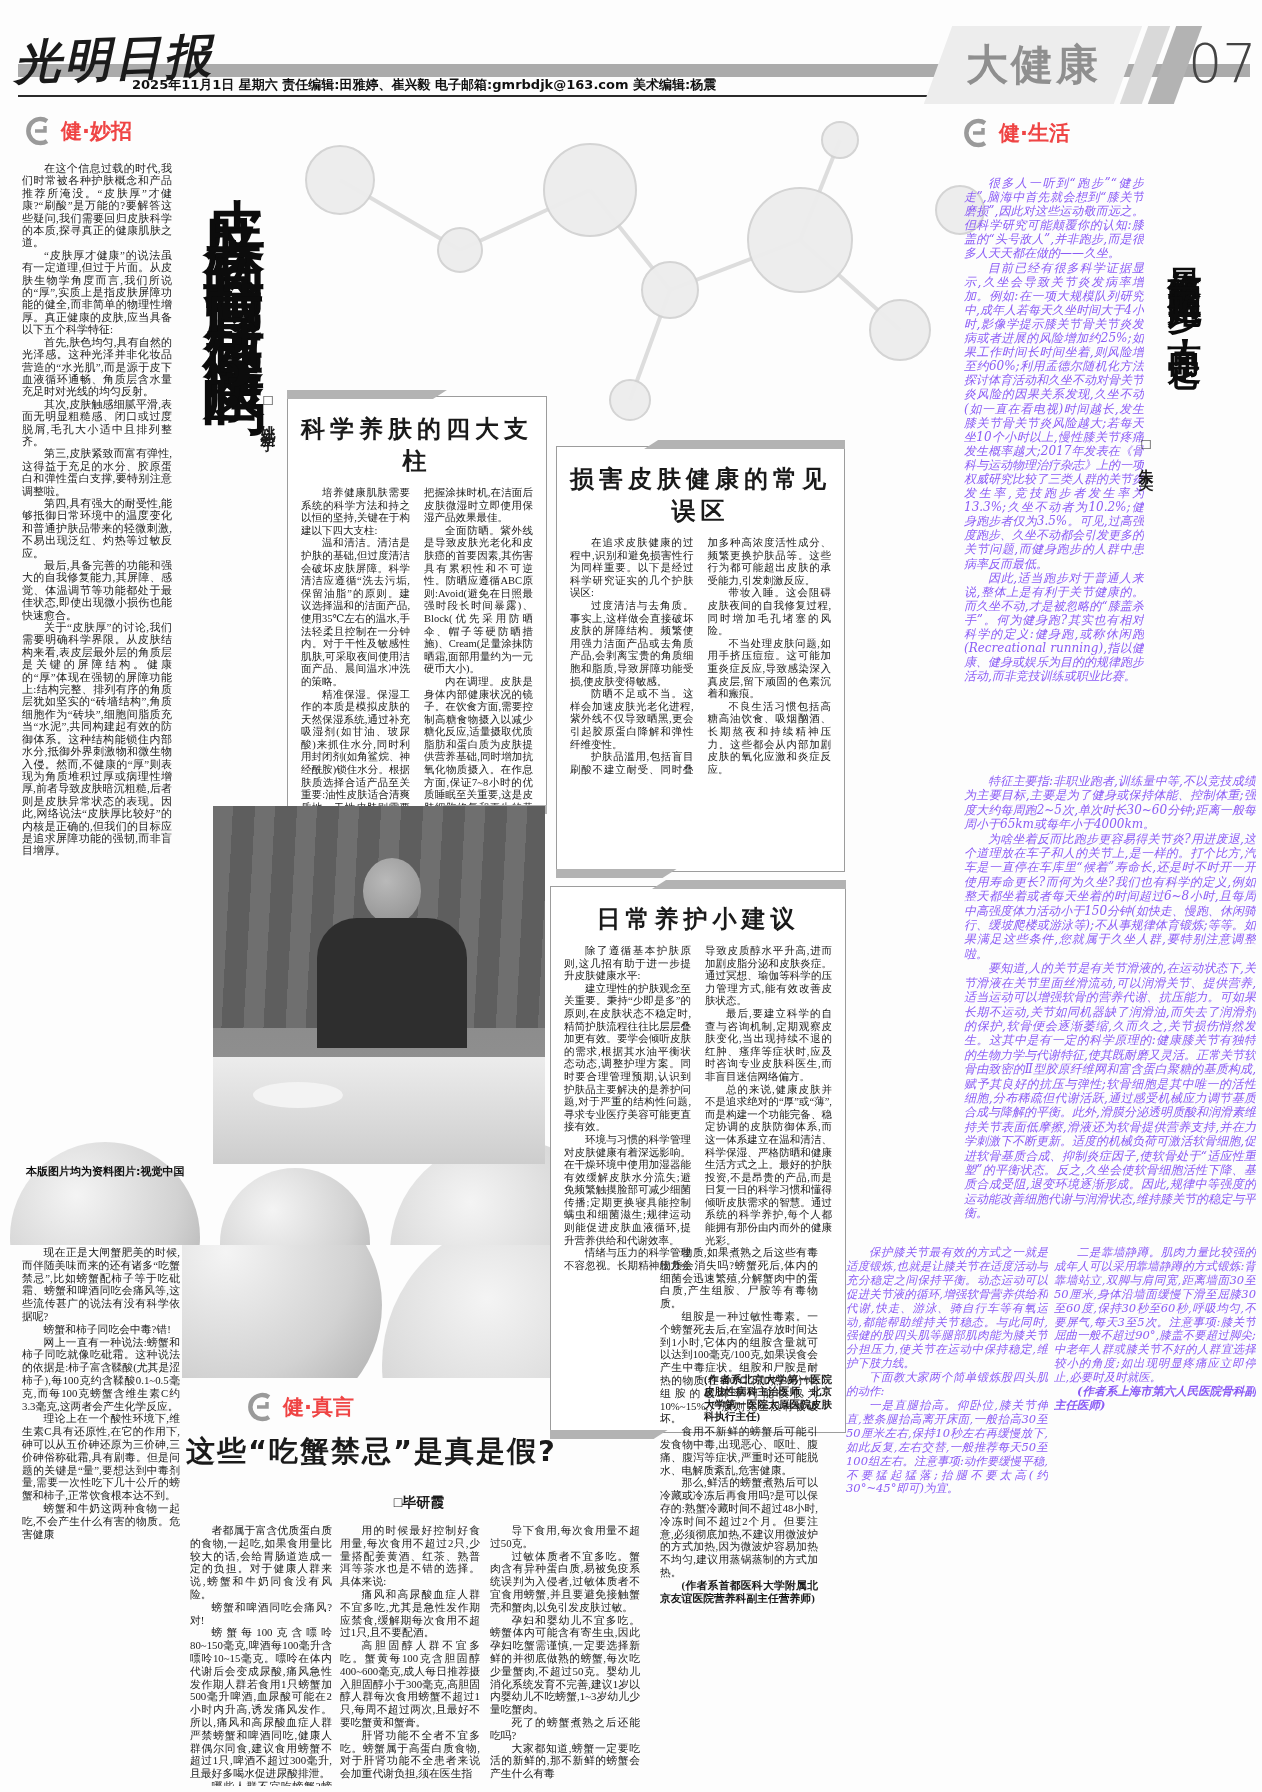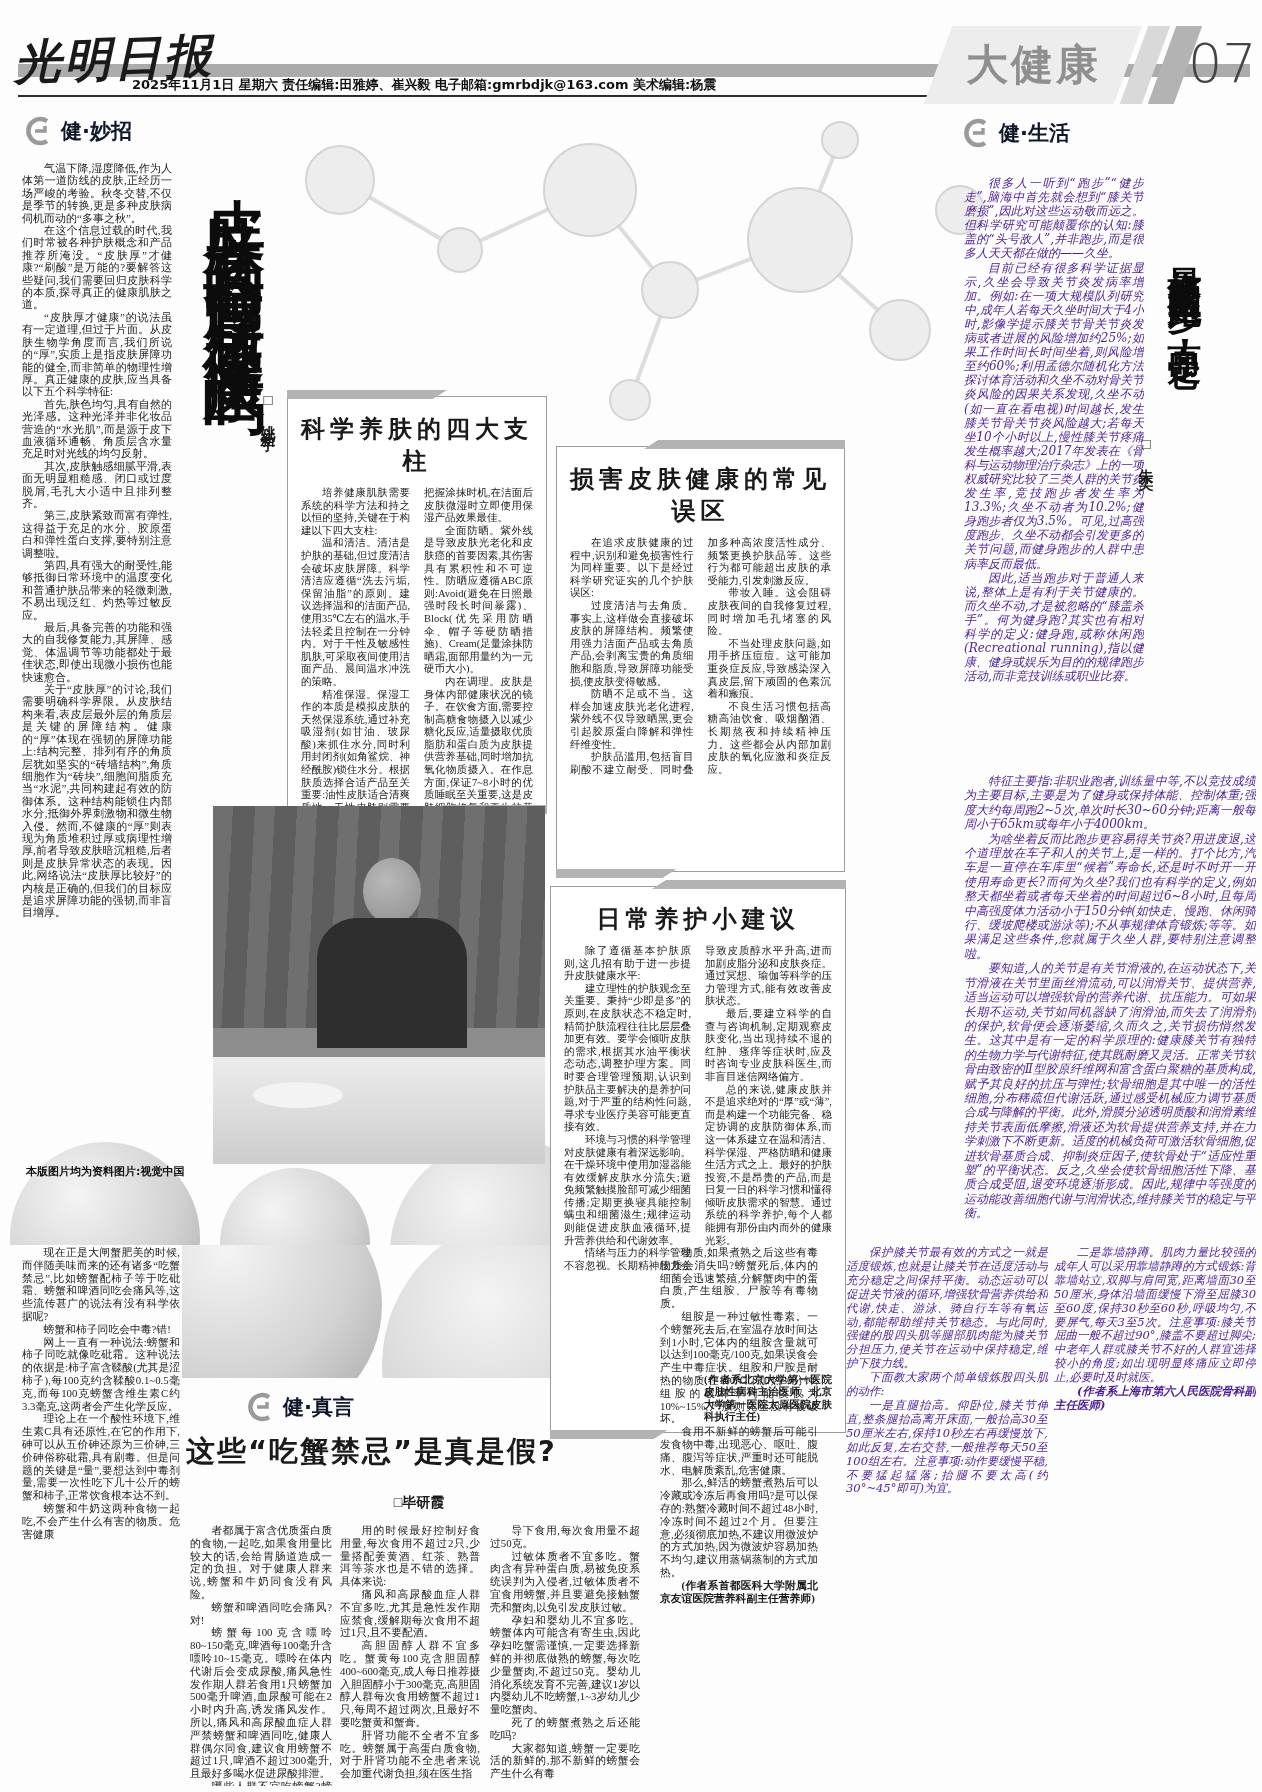--- a/index.html
+++ b/index.html
@@ -23,21 +23,21 @@
           font-size:54px;color:#444;z-index:2;}
   
   .molecules{position:absolute;left:200px;top:100px;z-index:0;}
   .spheres{position:absolute;overflow:hidden;z-index:1;}
   .sphere{position:absolute;border-radius:50%;
           background:radial-gradient(circle at 35% 28%,#f4f4f4,#d2d2d2 55%,#a8a8a8 95%);}
   .photo-caption{position:absolute;left:26px;top:1164px;width:170px;font-family:"DejaVu Sans",sans-serif;
                  font-weight:bold;font-size:11px;color:#111;z-index:4;}
   
   .badge{position:absolute;display:flex;align-items:center;gap:7px;z-index:4;
-         font-family:"DejaVu Sans",sans-serif;font-weight:900;font-size:21px;color:#0f172a;}
+         font-family:"DejaVu Sans",sans-serif;font-weight:900;font-size:21px;color:#ef4444;}
   .badge svg{display:block;}
   
   .tblock{position:absolute;overflow:hidden;text-align:justify;z-index:3;}
   .para{margin:0;text-indent:2em;}
   .hints-body{left:22px;top:162px;width:150px;height:922px;font-size:11px;line-height:12.4px;}
   
   .vhead{position:absolute;writing-mode:vertical-rl;text-orientation:upright;z-index:4;
          font-family:"DejaVu Serif",serif;font-weight:900;color:#0c0c0c;}
   .main-vhead{left:192px;top:148px;height:1030px;font-size:62px;letter-spacing:20px;}
   .vbyline{position:absolute;writing-mode:vertical-rl;text-orientation:upright;z-index:4;
@@ -60,21 +60,21 @@
          background:linear-gradient(#7d7d7d,#969696);}
   .curtain{position:absolute;left:0;top:0;right:0;height:62%;
            background:repeating-linear-gradient(93deg,#6f6f6f 0 20px,#5e5e5e 20px 42px);}
   .p-head{position:absolute;left:150px;top:52px;width:58px;height:66px;border-radius:50%;
           background:radial-gradient(circle at 40% 35%,#b9b9b9,#8c8c8c);}
   .p-body{position:absolute;left:104px;top:112px;width:150px;height:130px;border-radius:40px 40px 0 0;
           background:#2e2e2e;}
   .p-table{position:absolute;left:0;bottom:0;right:0;height:30%;background:linear-gradient(#ececec,#cdcdcd);}
   .p-plate{position:absolute;left:40px;bottom:56px;width:90px;height:26px;border-radius:50%;background:#f3f3f3;}
   
-  .life{font-family:"DejaVu Serif",serif;font-style:italic;color:#4c1d95;}
+  .life{font-family:"DejaVu Serif",serif;font-style:italic;color:#8b5cf6;}
   .life-narrow{left:964px;top:176px;width:180px;height:594px;font-size:12px;line-height:14.1px;}
   .life-wide{left:964px;top:774px;width:292px;height:468px;font-size:12px;line-height:14.4px;}
   .life-vhead{left:1162px;top:240px;height:472px;font-size:34px;letter-spacing:4px;}
   .knee-col{top:1246px;width:202px;height:542px;font-size:11.5px;line-height:13.9px;}
   
   .crab{font-size:10.8px;line-height:12.8px;}
   .crab-headline{position:absolute;left:186px;top:1432px;width:466px;text-align:left;z-index:4;
                  font-family:"DejaVu Sans",sans-serif;font-weight:900;font-size:29px;letter-spacing:2px;}
   .crab-byline{position:absolute;left:186px;top:1494px;width:466px;text-align:center;z-index:4;
                font-size:14px;font-weight:bold;}
@@ -121,21 +121,20 @@
   </svg>
 
   <div class="badge" style="left:24px;top:116px;">
     <svg width="30" height="30" viewBox="0 0 30 30">
       <path d="M23 5 A12 12 0 1 0 23 25" stroke="#9a9a9a" stroke-width="4.5" fill="none"></path>
       <path d="M11 15 h10 v-5" stroke="#9a9a9a" stroke-width="3.5" fill="none"></path>
     </svg>
     <span>健·妙招</span>
   </div>
   <div class="tblock hints-body">
-      <p class="para">气温下降,湿度降低,作为人体第一道防线的皮肤,正经历一场严峻的考验。秋冬交替,不仅是季节的转换,更是多种皮肤病伺机而动的“多事之秋”。</p>
       <p class="para">在这个信息过载的时代,我们时常被各种护肤概念和产品推荐所淹没。“皮肤厚”才健康?“刷酸”是万能的?要解答这些疑问,我们需要回归皮肤科学的本质,探寻真正的健康肌肤之道。</p>
       <p class="para">“皮肤厚才健康”的说法虽有一定道理,但过于片面。从皮肤生物学角度而言,我们所说的“厚”,实质上是指皮肤屏障功能的健全,而非简单的物理性增厚。真正健康的皮肤,应当具备以下五个科学特征:</p>
       <p class="para">首先,肤色均匀,具有自然的光泽感。这种光泽并非化妆品营造的“水光肌”,而是源于皮下血液循环通畅、角质层含水量充足时对光线的均匀反射。</p>
       <p class="para">其次,皮肤触感细腻平滑,表面无明显粗糙感、闭口或过度脱屑,毛孔大小适中且排列整齐。</p>
       <p class="para">第三,皮肤紧致而富有弹性,这得益于充足的水分、胶原蛋白和弹性蛋白支撑,要特别注意调整啦。</p>
       <p class="para">第四,具有强大的耐受性,能够抵御日常环境中的温度变化和普通护肤品带来的轻微刺激,不易出现泛红、灼热等过敏反应。</p>
       <p class="para">最后,具备完善的功能和强大的自我修复能力,其屏障、感觉、体温调节等功能都处于最佳状态,即使出现微小损伤也能快速愈合。</p>
       <p class="para">关于“皮肤厚”的讨论,我们需要明确科学界限。从皮肤结构来看,表皮层最外层的角质层是关键的屏障结构。健康的“厚”体现在强韧的屏障功能上:结构完整、排列有序的角质层犹如坚实的“砖墙结构”,角质细胞作为“砖块”,细胞间脂质充当“水泥”,共同构建起有效的防御体系。这种结构能锁住内部水分,抵御外界刺激物和微生物入侵。然而,不健康的“厚”则表现为角质堆积过厚或病理性增厚,前者导致皮肤暗沉粗糙,后者则是皮肤异常状态的表现。因此,网络说法“皮肤厚比较好”的内核是正确的,但我们的目标应是追求屏障功能的强韧,而非盲目增厚。</p>
     </div>
 

